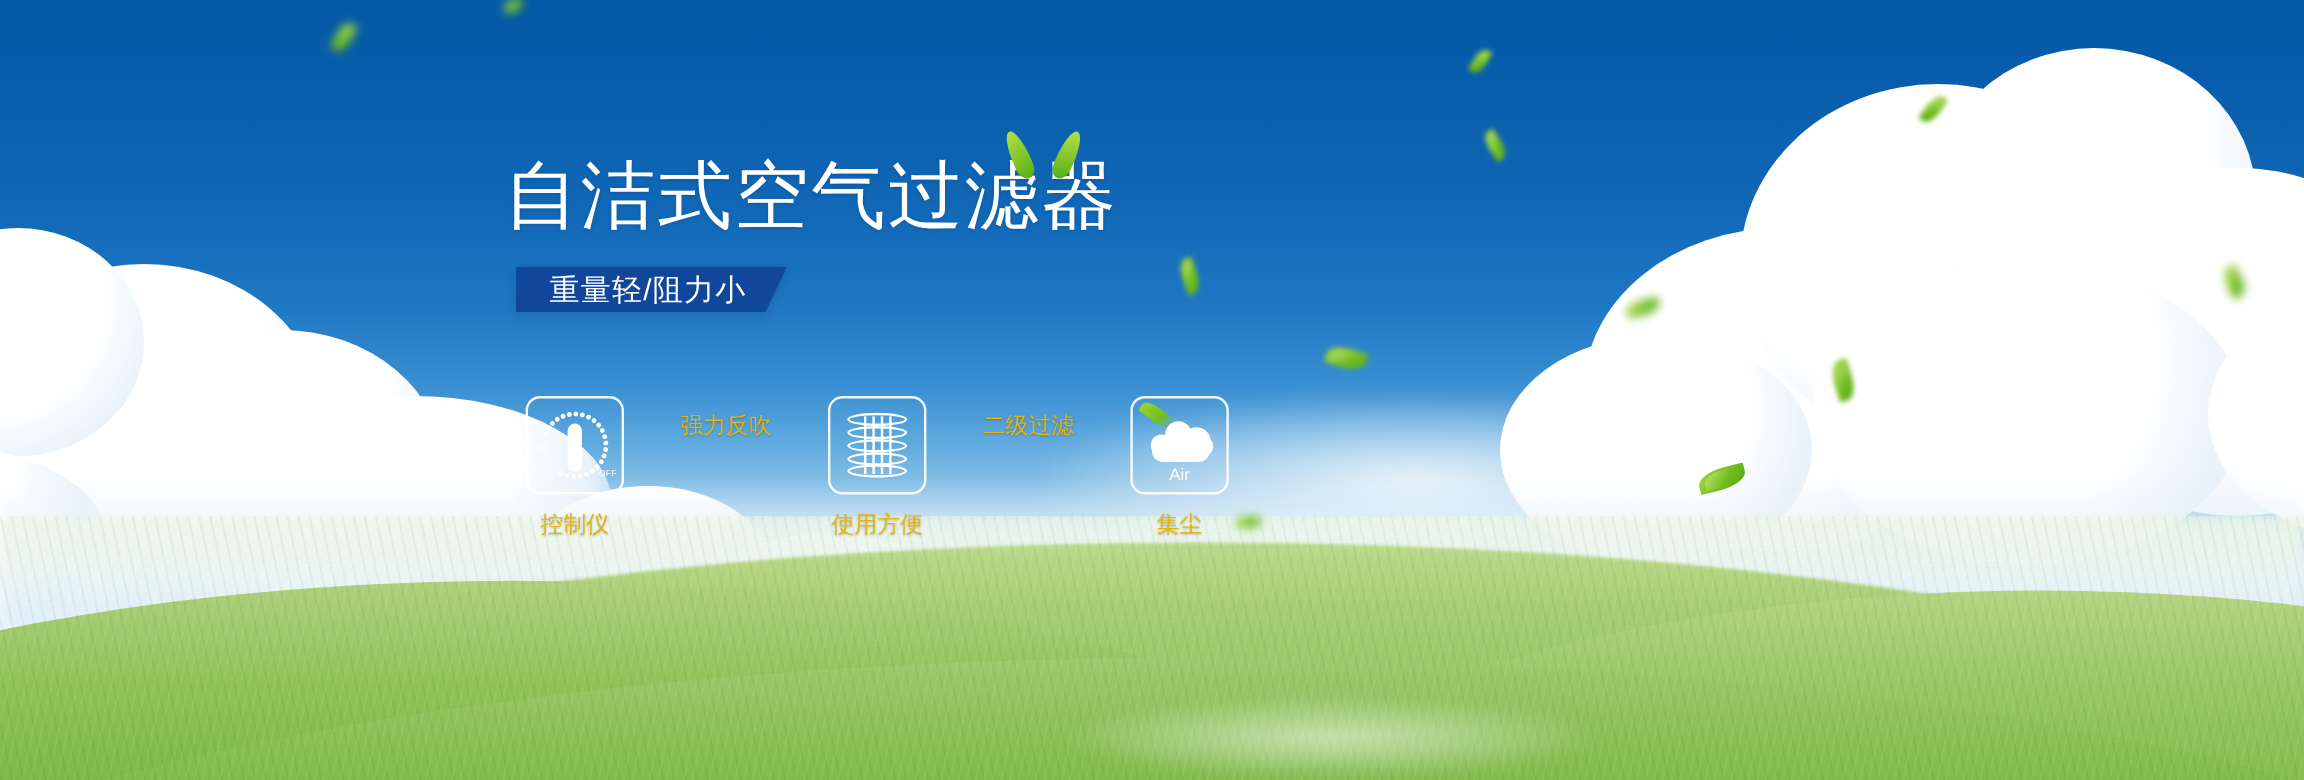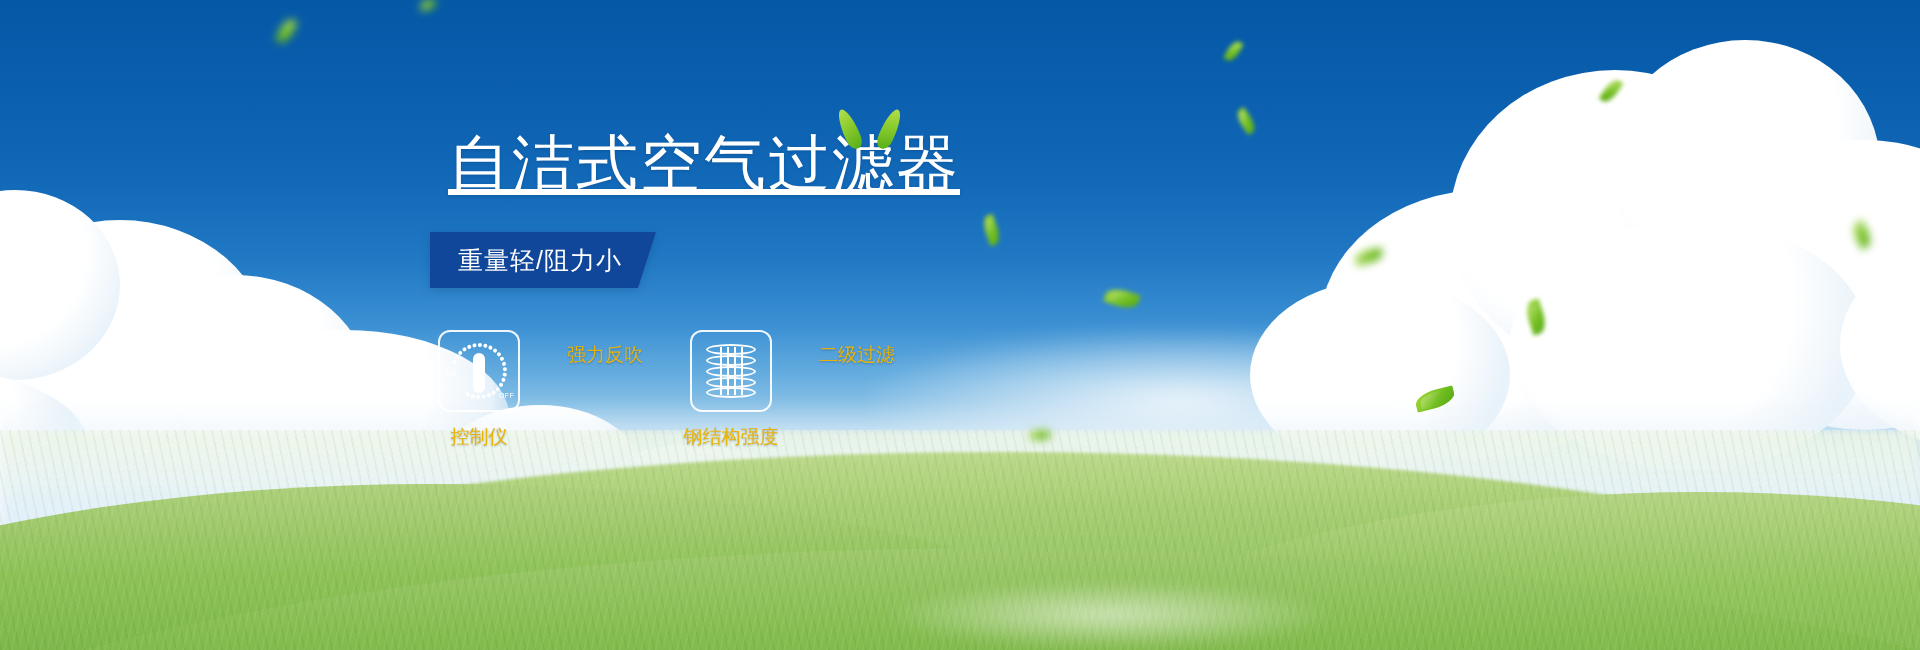--- a/index.html
+++ b/index.html
@@ -132,42 +132,41 @@
     border-radius:60% 4% 60% 4%;
     background:linear-gradient(135deg, rgba(255,255,255,.35), rgba(255,255,255,0) 60%);
   }
   .leaf.blur { filter:blur(2.2px); }
   .leaf.blur2 { filter:blur(4px); }
 
   
   .content { position:absolute; left:0; top:0; width:1920px; height:650px; }
 
   .title {
-    position:absolute; left:448px; top:133px;
+    position:absolute; left:420px; top:133px;
     font-size:62px; line-height:1;
     letter-spacing:2px;
     color:#ffffff;
     font-weight:300;
     white-space:nowrap;
     text-shadow:0 1px 3px rgba(0,40,90,.25);
-    text-decoration:underline;
   }
   .title-leaves { position:absolute; left:838px; top:106px; width:70px; height:46px; }
   .title-leaves .tl {
     position:absolute; width:15px; height:42px;
     background:linear-gradient(160deg,#b7e04c 0%,#86c92c 50%,#55ad17 100%);
     border-radius:55% 55% 50% 50% / 70% 70% 30% 30%;
   }
   .title-leaves .tl.a { left:4px;  top:2px;  transform:rotate(-24deg); }
   .title-leaves .tl.b { left:44px; top:2px;  transform:rotate(24deg); }
 
   
   .badge {
-    position:absolute; left:430px; top:232px;
-    height:56px; display:flex; align-items:stretch;
+    position:absolute; left:430px; top:222px;
+    height:38px; display:flex; align-items:stretch;
     filter:drop-shadow(0 2px 5px rgba(0,40,90,.22));
   }
   .badge .seg {
     display:flex; align-items:center; justify-content:center;
     font-size:25px; letter-spacing:1px; white-space:nowrap;
   }
   .badge .seg-dark {
     background:#11479a; color:#ffffff;
     padding:0 22px 0 28px;
     clip-path:polygon(0 0, 100% 0, calc(100% - 18px) 100%, 0 100%);
@@ -369,23 +368,37 @@
             <div class="ring" style="top:13px"></div>
             <div class="ring" style="top:24px"></div>
             <div class="ring" style="top:35px"></div>
             <div class="ring" style="top:45px"></div>
             <div class="stem" style="left:18px"></div>
             <div class="stem" style="left:25px"></div>
             <div class="stem" style="left:32px"></div>
             <div class="stem" style="left:39px"></div>
           </div>
         </div>
-        <div class="cap">钢结构强度</div>
+        <div class="cap">使用方便</div>
       </div>
 
       <div class="feature">
         <div class="cap">二级过滤</div>
       </div>
 
+      <div class="feature">
+        <div class="box">
+          <div class="airicon">
+            <div class="streak"></div>
+            <div class="cb" style="left:8px;  top:20px; width:18px; height:18px;"></div>
+            <div class="cb" style="left:20px; top:9px;  width:22px; height:22px;"></div>
+            <div class="cb" style="left:34px; top:14px; width:24px; height:24px;"></div>
+            <div class="cb" style="left:44px; top:22px; width:16px; height:16px;"></div>
+            <div class="cbase"></div>
+            <div class="airtxt">Air</div>
+          </div>
+        </div>
+        <div class="cap">集尘</div>
+      </div>
 
     </div>
   </div>
 </div>
 
 </body></html>

